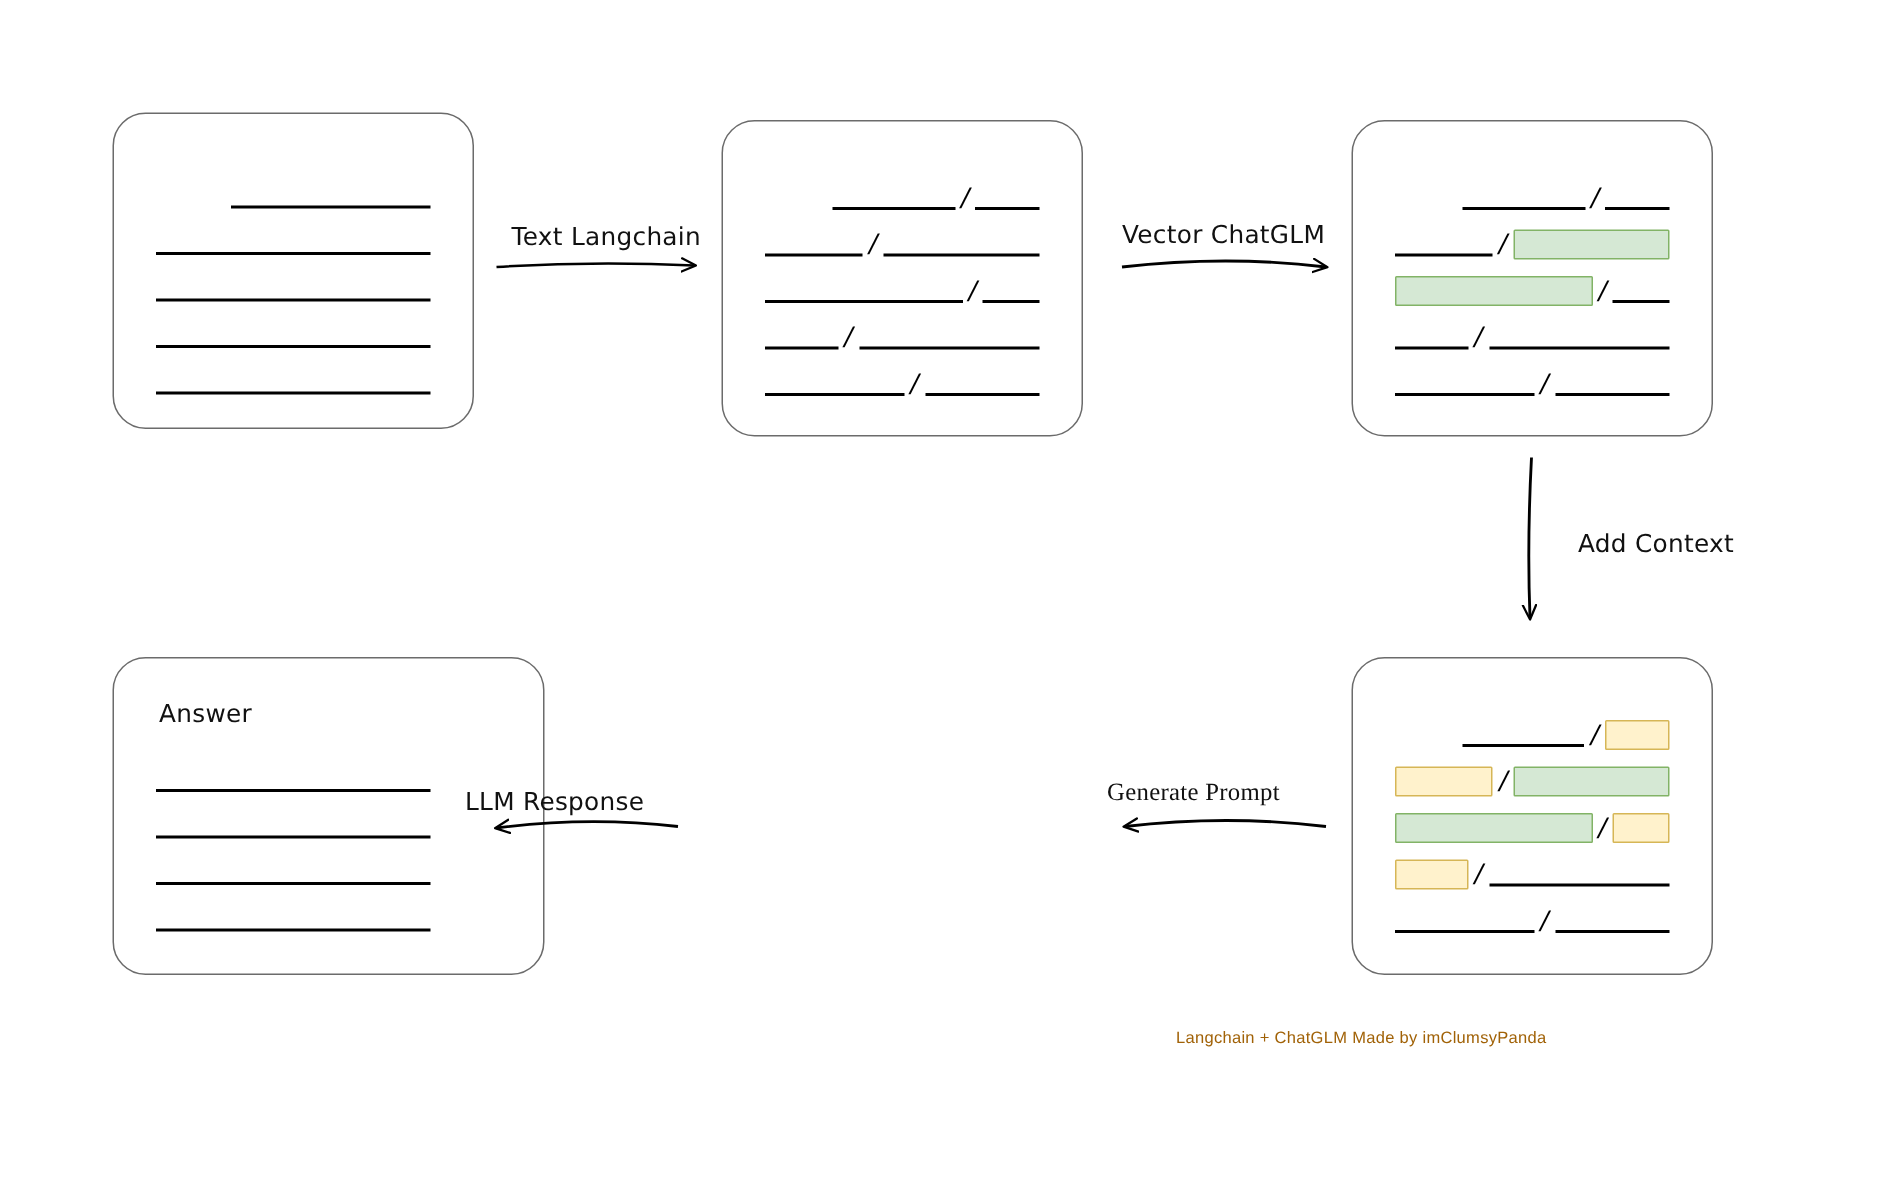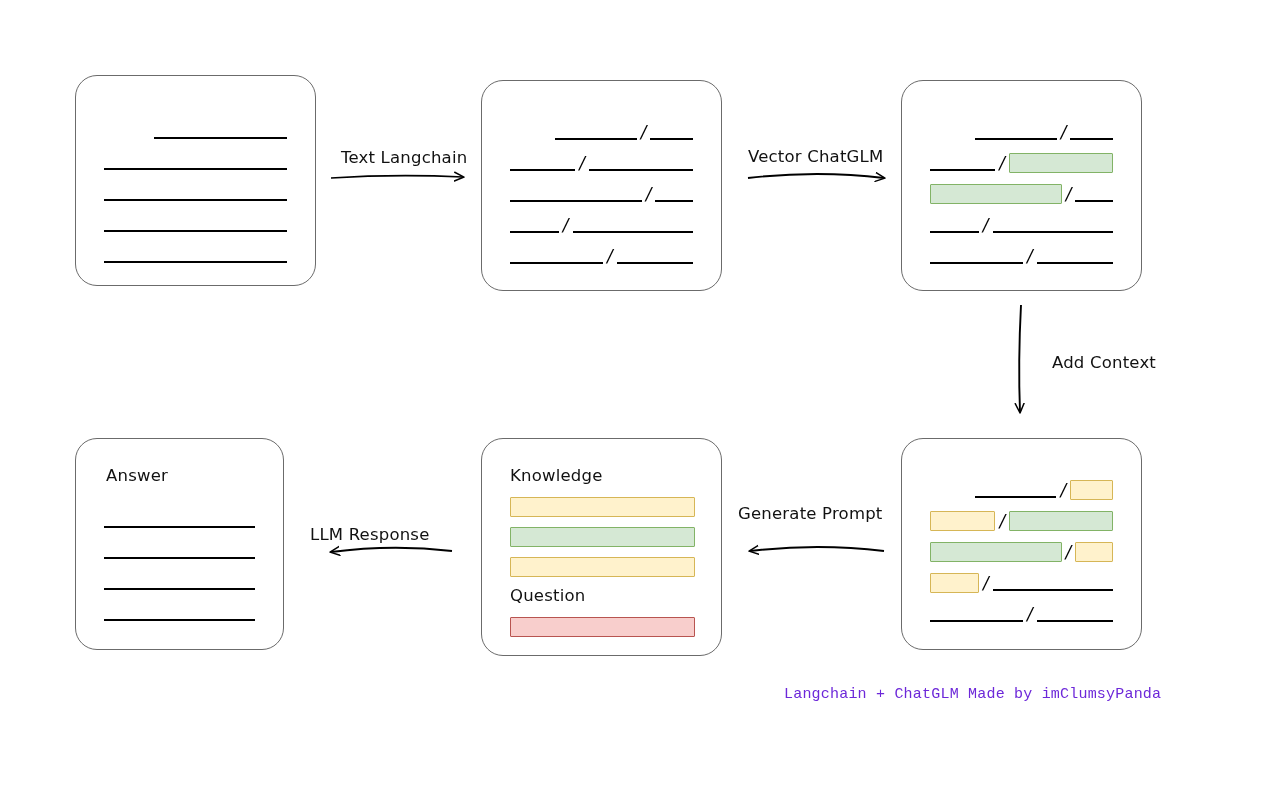--- a/index.html
+++ b/index.html
@@ -88,23 +88,23 @@
   .edge-label {
     position: absolute;
     font-family: "DejaVu Sans", "Liberation Sans", sans-serif;
     font-size: 16.5px;
     color: #111111;
     white-space: nowrap;
     letter-spacing: 0.2px;
   }
   .footer-note {
     position: absolute;
-    font-family: Liberation Mono, monospace;
-    font-size: 15px;
-    color: #6d28d9;
+    font-family: Liberation Sans, sans-serif;
+    font-size: 11px;
+    color: #a16207;
     white-space: nowrap;
     letter-spacing: 0.2px;
   }
   svg.edges {
     position: absolute;
     left: 0; top: 0;
     width: 1262px;
     height: 792px;
     pointer-events: none;
   }
@@ -221,30 +221,22 @@
           <div class="seg-line" style="width: 138px;"></div>
         </div>
         <div class="row" style="top: 164px;">
           <div class="seg-line" style="width: 107px;"></div>
           <span class="slash">/</span>
           <div class="seg-line" style="width: 88px;"></div>
         </div>
       </div>
   </div>
 
-  <div class="node-box" style="left:481px; top:438px; width:241px; height:218px;">
-    <div class="box-label" style="left:28px; top:27px;">Knowledge</div>
-    <div class="bar-row chip-yellow" style="left:28px; top:58px; width:185px;"></div>
-    <div class="bar-row chip-green" style="left:28px; top:88px; width:185px;"></div>
-    <div class="bar-row chip-yellow" style="left:28px; top:118px; width:185px;"></div>
-    <div class="box-label" style="left:28px; top:147px;">Question</div>
-    <div class="bar-row chip-red" style="left:28px; top:178px; width:185px;"></div>
-  </div>
-
-  <div class="node-box" style="left:75px; top:438px; width:209px; height:212px;">
+
+  <div class="node-box" style="left:75px; top:438px; width:288px; height:212px;">
     <div class="box-label" style="left:30px; top:27px;">Answer</div>
     <div class="rows">
         <div class="row" style="top: 70px;">
           <div class="seg-line" style="width: 183px;"></div>
         </div>
         <div class="row" style="top: 101px;">
           <div class="seg-line" style="width: 183px;"></div>
         </div>
         <div class="row" style="top: 132px;">
           <div class="seg-line" style="width: 183px;"></div>
@@ -278,19 +270,19 @@
 
     <path d="M452,551 Q392,544 331,552" stroke="#000" stroke-width="1.9" fill="none" marker-end="url(#arrowL)"></path>
   </svg>
 
   <div class="edge-label" style="left:341px; top:148px;">Text Langchain</div>
 
   <div class="edge-label" style="left:748px; top:147px;">Vector ChatGLM</div>
 
   <div class="edge-label" style="left:1036px; top:353px;margin-left:16px;">Add Context</div>
 
-  <div class="edge-label" style="left:738px; top:504px;">Generate Prompt</div>
+  <div class="edge-label" style="left:738px; top:518px;font-family:Liberation Serif, serif;">Generate Prompt</div>
 
   <div class="edge-label" style="left:310px; top:525px;">LLM Response</div>
 
   <div class="footer-note" style="left:784px; top:686px;">Langchain + ChatGLM Made by imClumsyPanda</div>
 
 </div>
 
 </body></html>

